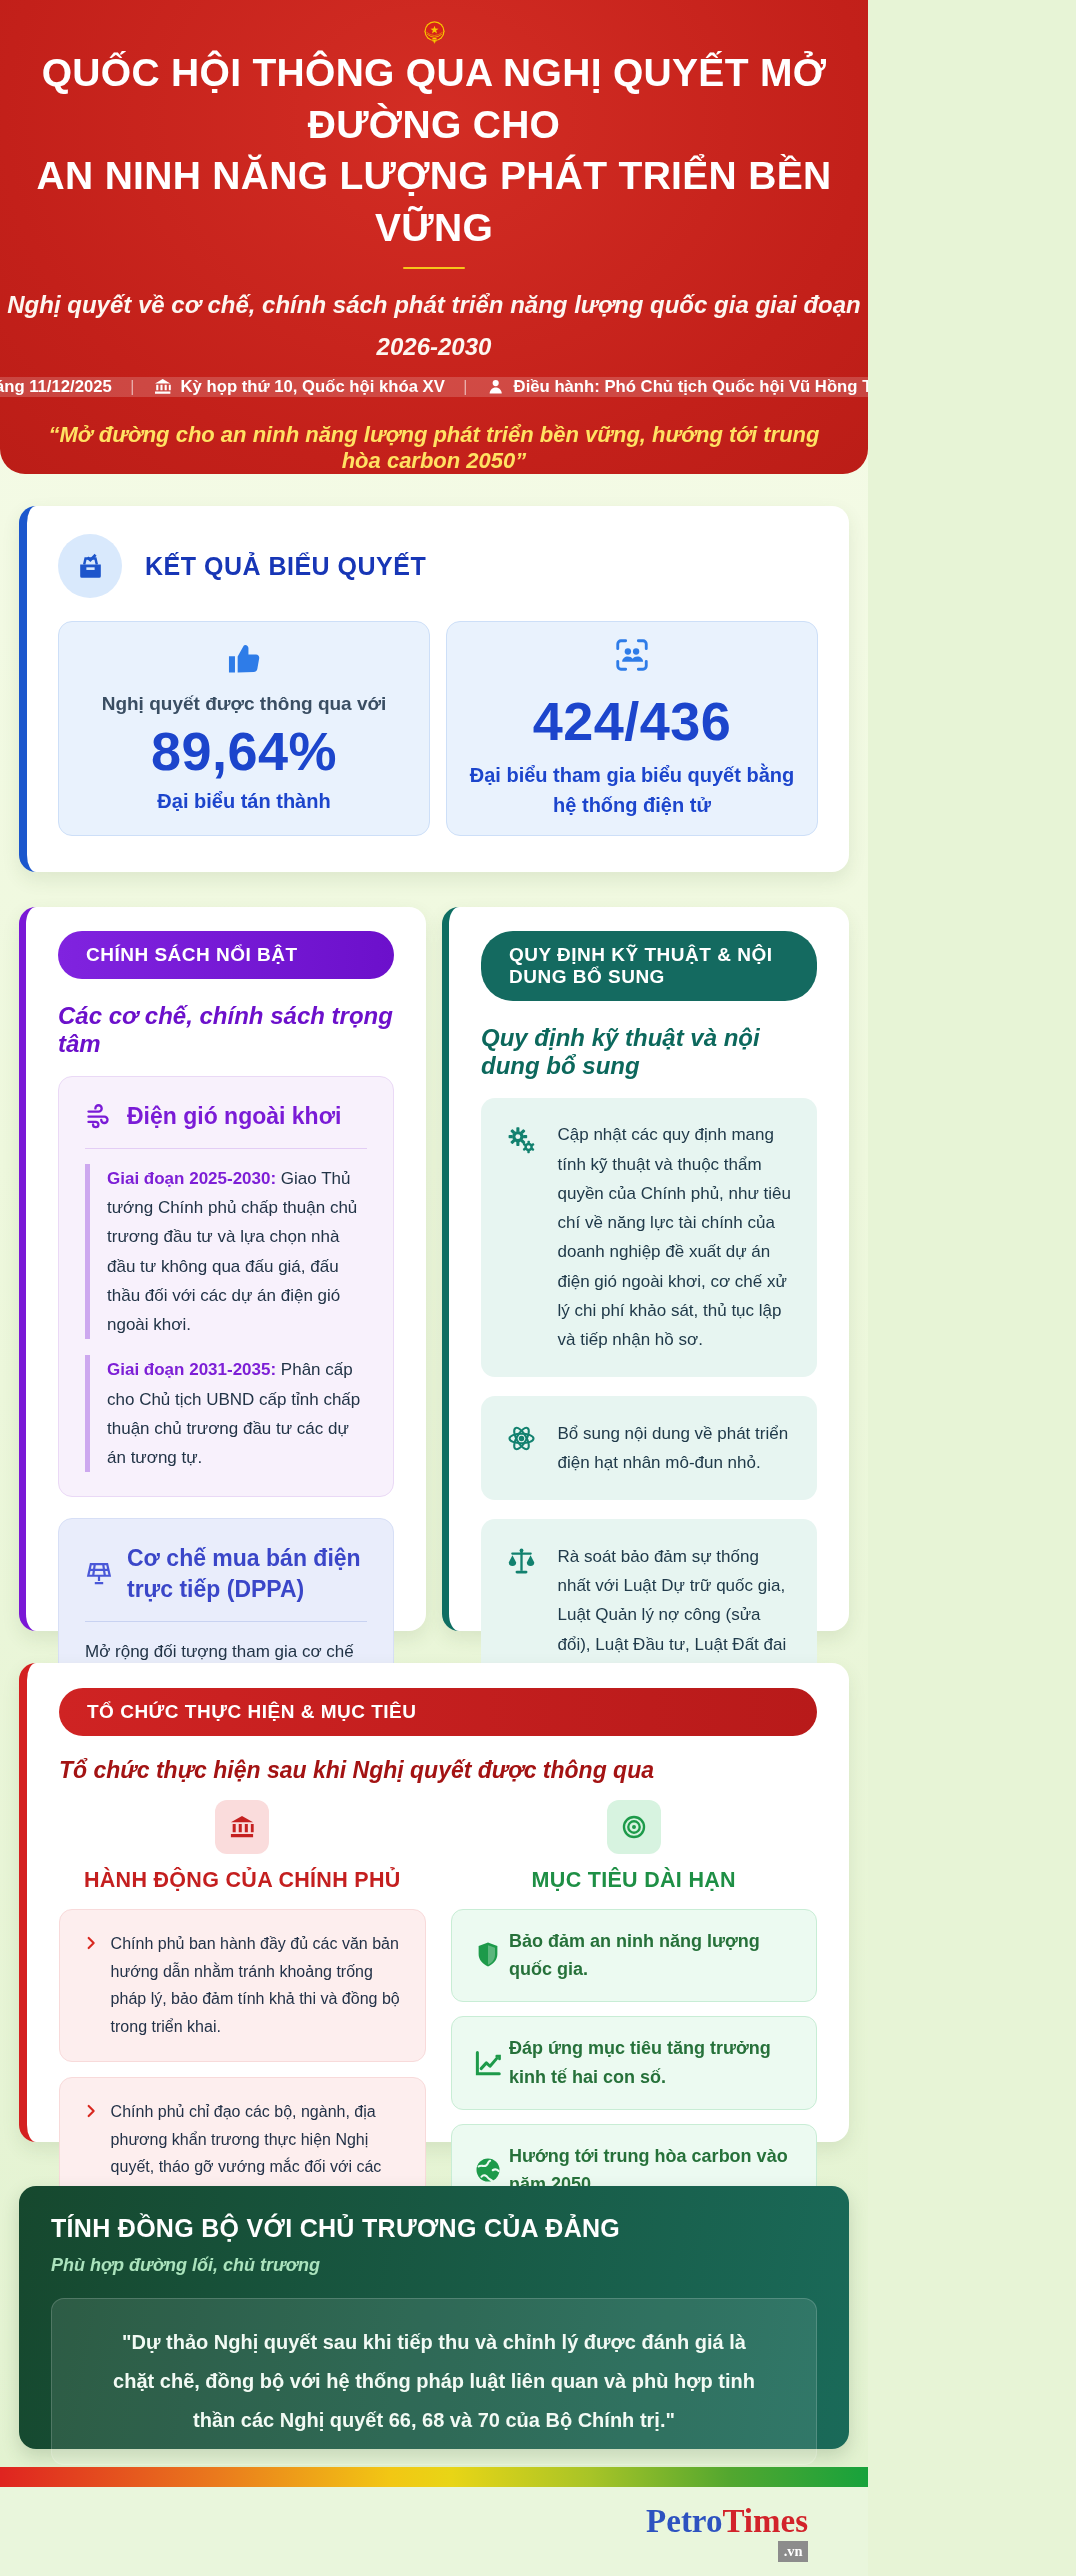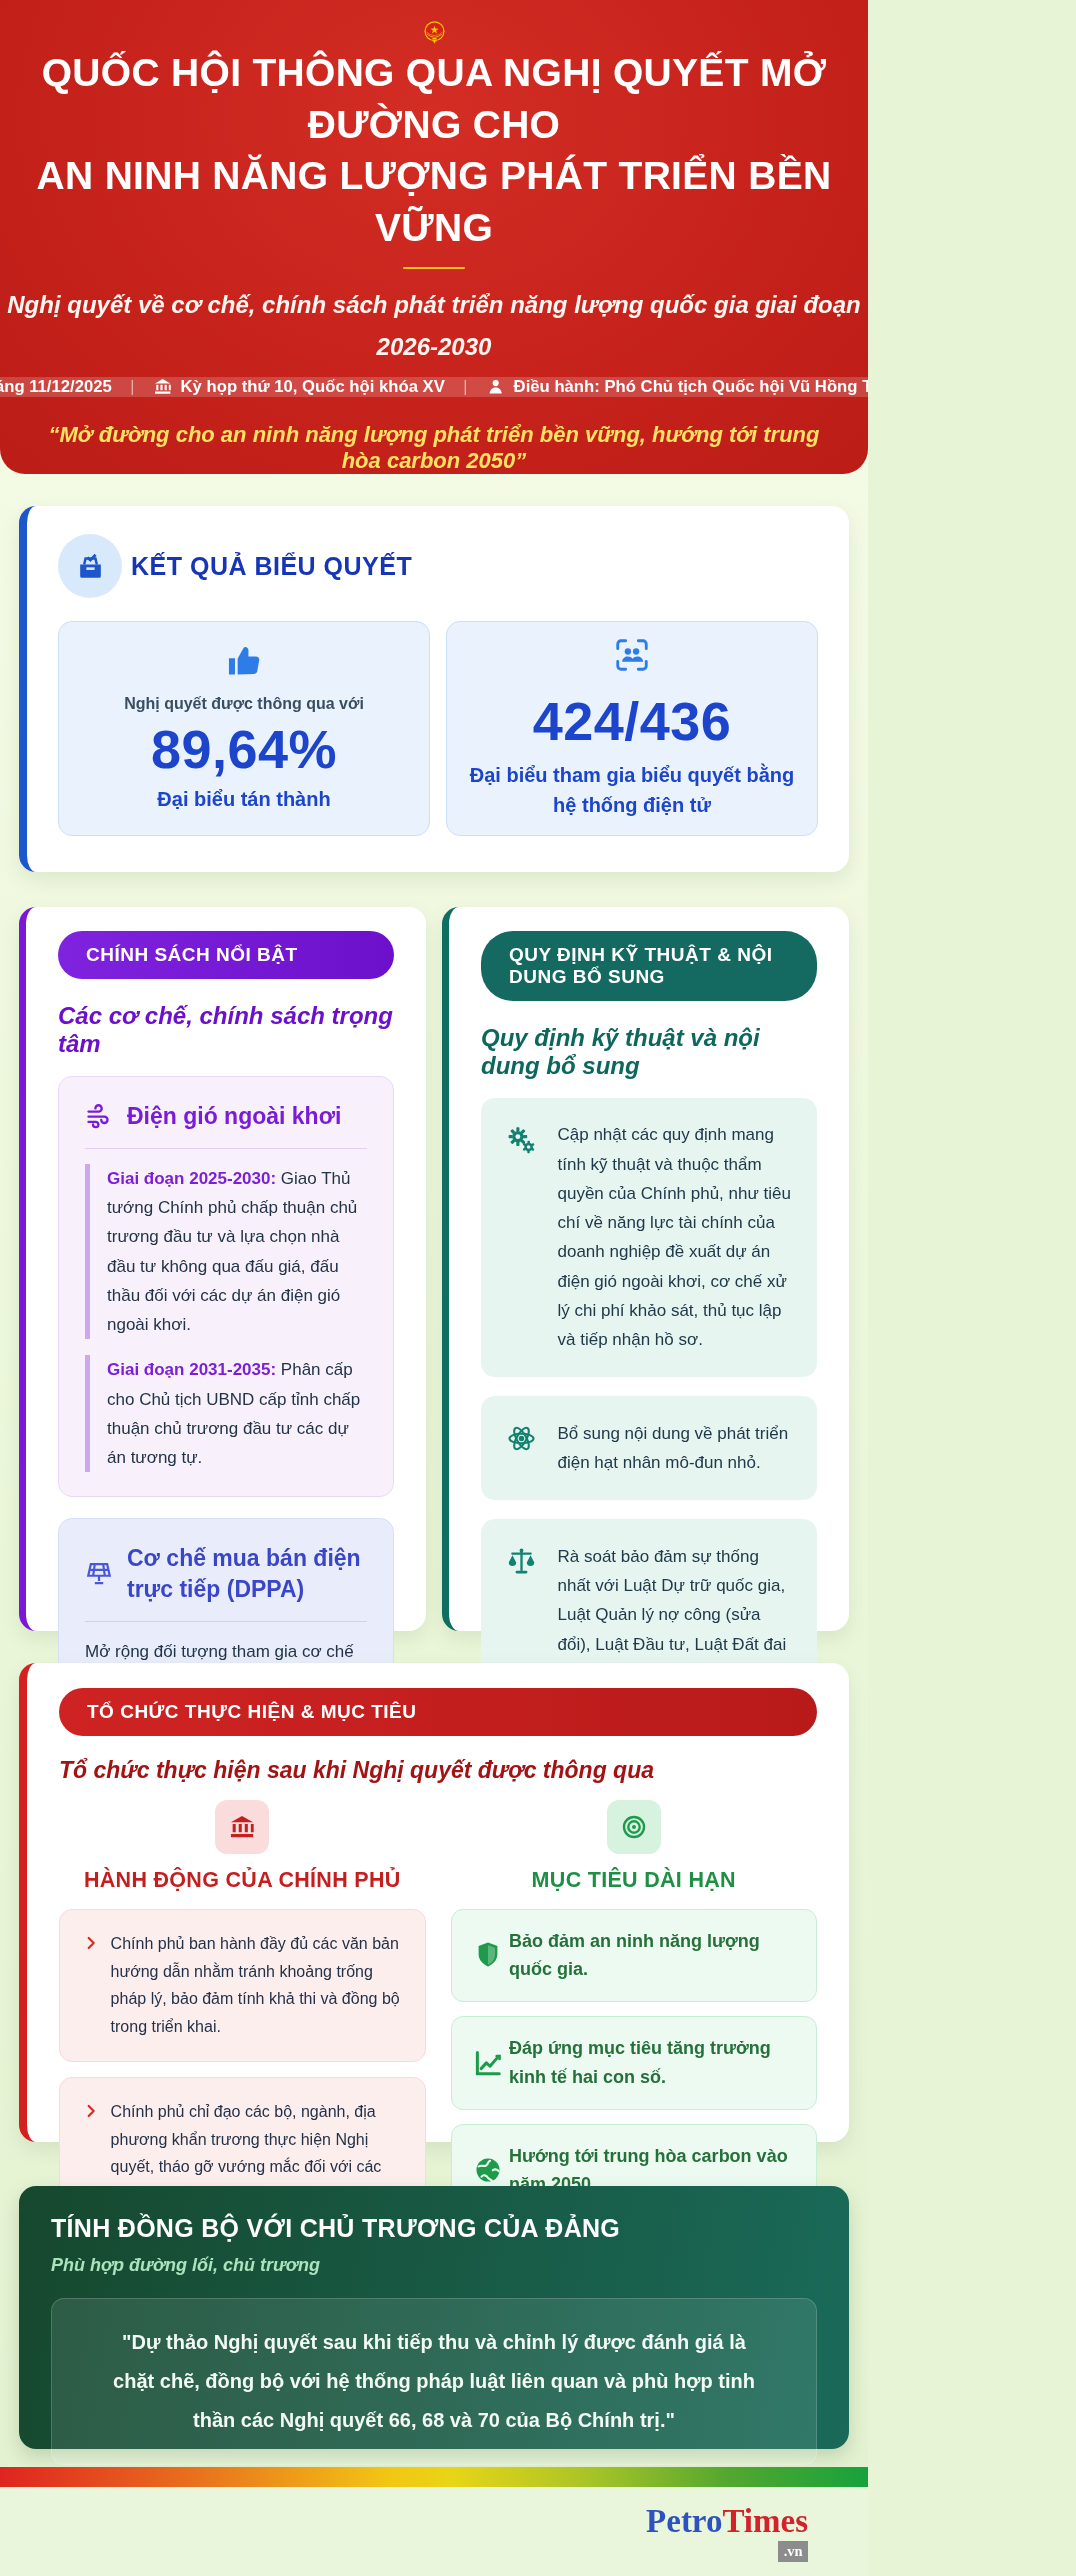--- a/index.html
+++ b/index.html
@@ -44,35 +44,35 @@
     position:absolute;background:#ffffff;border-radius:17px;
     box-shadow:0 7.5px 18.3px rgba(60,90,40,.10);
   }
   .pill{
     display:block;border-radius:32px;color:#fff;
     font-size:19px;font-weight:800;letter-spacing:0.5px;
     padding:13px 28px;
   }
   
   .vote-card{top:506px;left:19px;right:19px;height:366px;border-left:8.6px solid #1b57cd;padding:28px 31px;box-sizing:border-box;}
-  .vote-head{display:flex;align-items:center;gap:9px;}
+  .vote-head{display:flex;align-items:center;gap:23px;}
   .chip-circle{
     width:64px;height:64px;border-radius:50%;background:#d9e9fc;flex:none;
     display:flex;align-items:center;justify-content:center;color:#1d55cb;
   }
   .chip-circle svg{width:33px;height:33px;}
   .vote-head h2{margin:0;font-size:25px;font-weight:800;letter-spacing:0.5px;color:#1736b6;}
   .vote-boxes{display:flex;gap:16px;margin-top:22.6px;}
   .vote-box{
     flex:1;height:215px;background:#e9f2fd;border:1.1px solid #cddff8;border-radius:14px;
     display:flex;flex-direction:column;align-items:center;justify-content:center;text-align:center;
     padding:10.8px 21.5px;box-sizing:border-box;color:#1d5ed6;
   }
   .vote-box .big-icon{width:38px;height:38px;color:#2e7ce8;}
-  .vote-intro{margin:15px 0 0;font-size:16px;font-weight:600;color:#3a4e63;}
+  .vote-intro{margin:15px 0 0;font-size:19px;font-weight:600;color:#3a4e63;}
   .vote-value{margin:5.4px 0 0;font-size:54px;font-weight:800;color:#1c45cc;letter-spacing:0.5px;}
   .vote-caption{margin:4.3px 0 0;font-size:20px;font-weight:700;color:#1c45cc;line-height:1.5;}
   .vote-caption.narrow{max-width:377px;margin-top:8.6px;}
   
   .columns{position:absolute;top:907px;left:19px;right:19px;height:724px;display:flex;gap:16px;}
   .col{
     flex:1;background:#fff;border-radius:17px;box-shadow:0 7.5px 18.3px rgba(60,90,40,.10);
     padding:24px 32px;box-sizing:border-box;
   }
   .col.purple{border-left:7.5px solid #7a18d6;}

